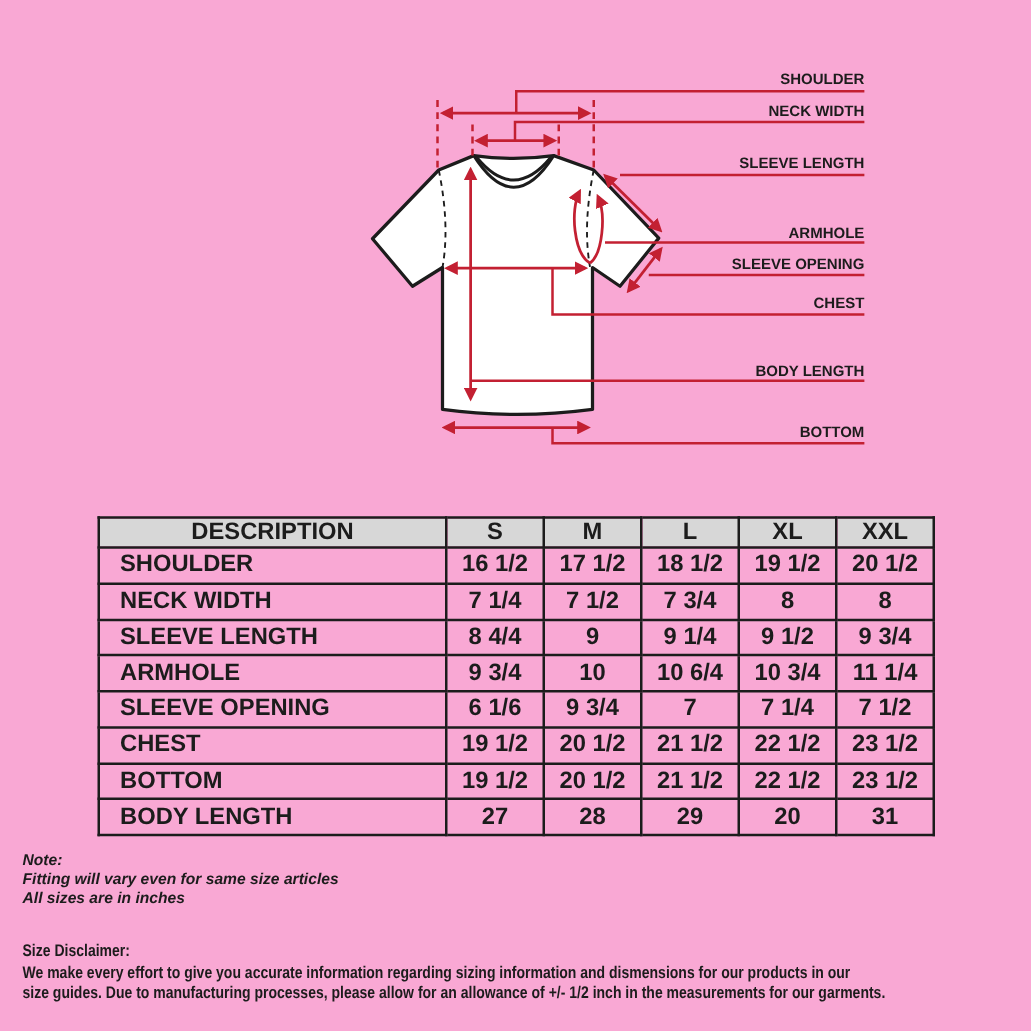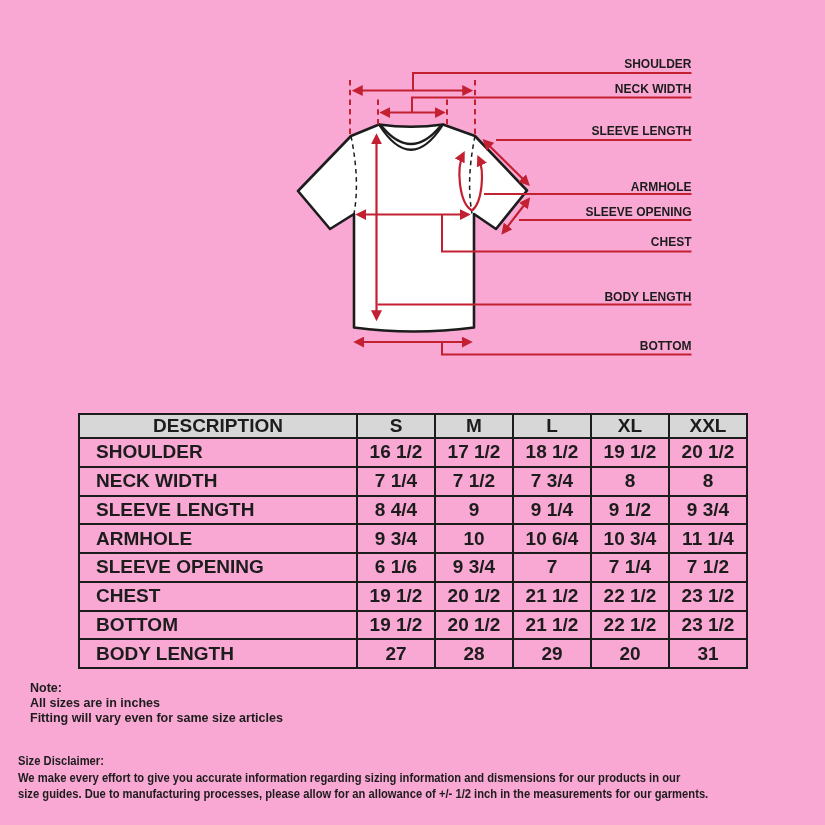--- a/index.html
+++ b/index.html
@@ -40,22 +40,22 @@
     border: 2px solid var(--ink);
     font-weight: bold; font-size: 19px; color: var(--ink);
     text-align: center; vertical-align: middle; padding: 0;
     white-space: nowrap; overflow: hidden;
   }
   .size-table thead th { background: var(--hdr); }
   .size-table tbody th { text-align: left; padding-left: 16px; }
 
   
   .note {
-    position: absolute; left: 30px; top: 681px;
-    font-weight: bold; font-size: 12.5px; line-height: 15.2px; color: var(--ink);
+    position: absolute; left: 18px; top: 681px;
+    font-weight: bold; font-size: 12.5px; line-height: 15.2px; color: var(--ink); font-style: italic;
   }
   .disclaimer {
     position: absolute; left: 18px; top: 753px;
     font-weight: bold; font-size: 13.5px; line-height: 16.5px; color: var(--ink);
     transform: scaleX(0.83); transform-origin: 0 0; white-space: nowrap;
   }
 </style>
 </head>
 <body>
 
@@ -192,22 +192,22 @@
           <td>28</td>
           <td>29</td>
           <td>20</td>
           <td>31</td>
         </tr>
       </tbody>
     </table>
 
   <div class="note">
     <div>Note:</div>
+    <div>Fitting will vary even for same size articles</div>
     <div>All sizes are in inches</div>
-    <div>Fitting will vary even for same size articles</div>
   </div>
 
   <div class="disclaimer">
     <div>Size Disclaimer:</div>
     <div>We make every effort to give you accurate information regarding sizing information and dismensions for our products in our</div>
     <div>size guides. Due to manufacturing processes, please allow for an allowance of +/- 1/2 inch in the measurements for our garments.</div>
   </div>
 
 </div>
 

